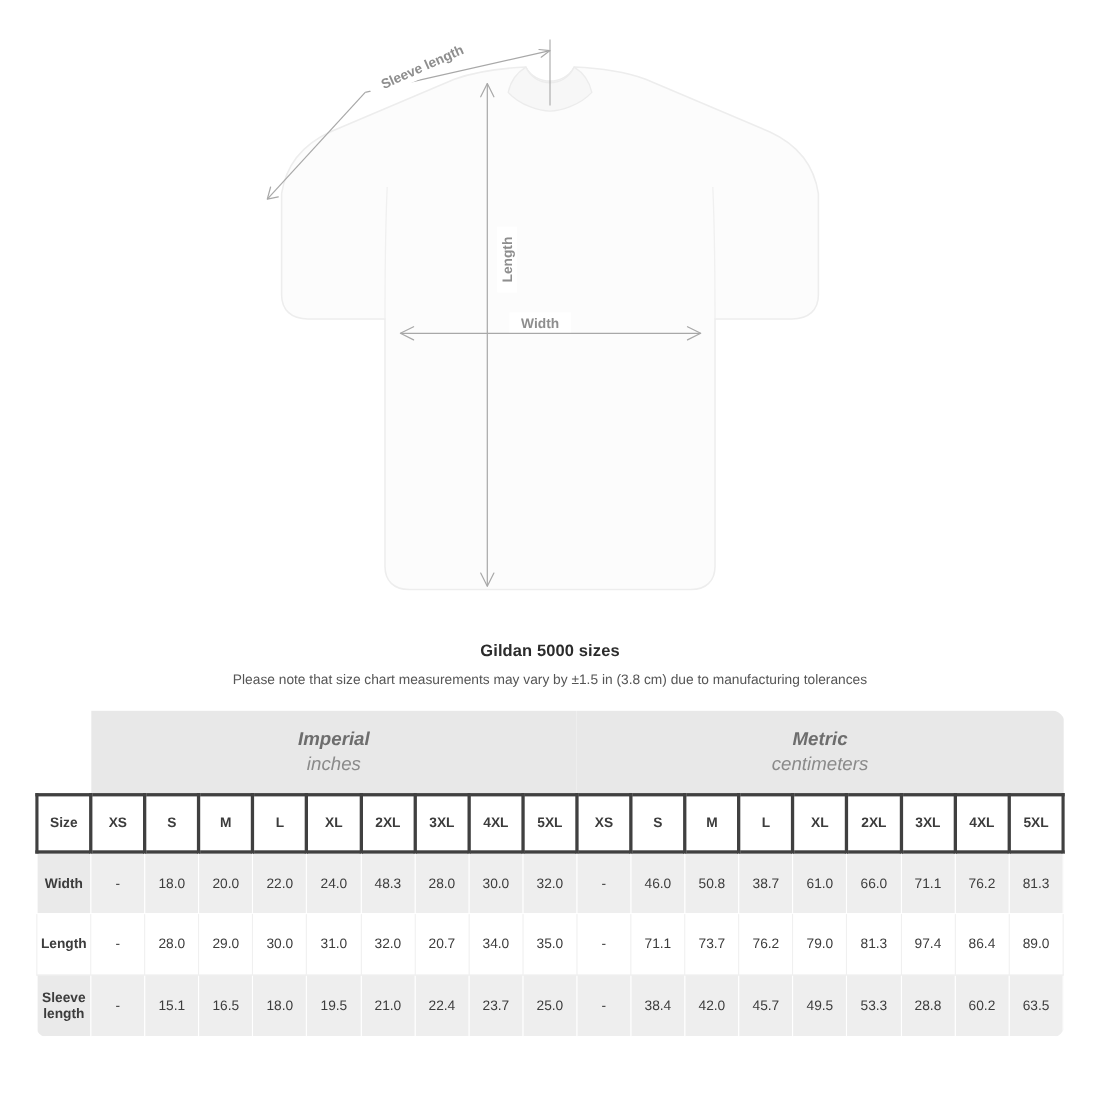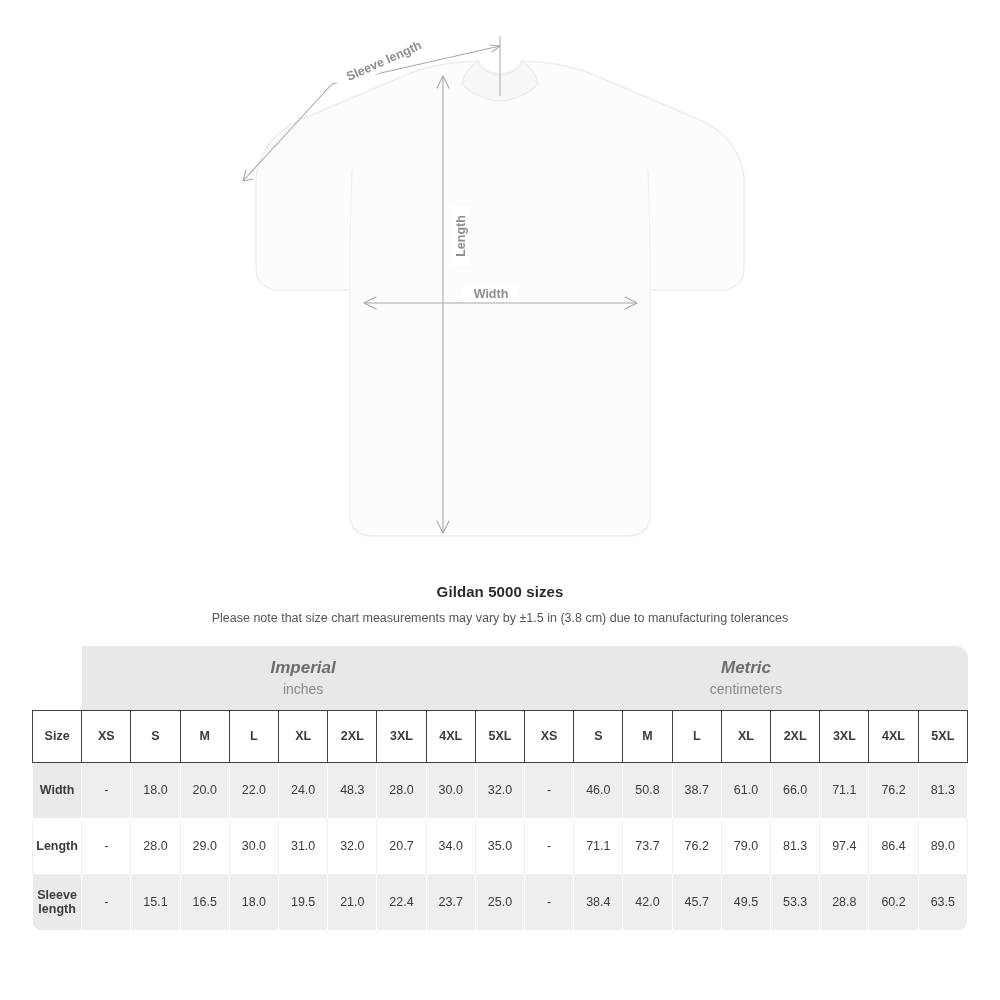--- a/index.html
+++ b/index.html
@@ -56,43 +56,44 @@
     color: #3a3a3a;
   }
   table.size-table td, table.size-table th {
     text-align: center;
     border: 1px solid #ffffff;
     padding: 0;
   }
   
   tr.system-row td {
     background: #e8e8e8;
-    height: 64px;
+    height: 76px;
     border: none;
     vertical-align: middle;
   }
   .sys-name {
     font-size: 17px;
     font-style: italic;
     font-weight: bold;
     color: #6d6d6d;
   }
   .sys-unit {
-    font-size: 14px;
+    font-size: 17px;
+    font-style: italic;
     color: #8a8a8a;
     margin-top: 3px;
   }
   
   tr.size-row td {
     background: #ffffff;
     height: 52px;
     font-weight: bold;
     font-size: 12.5px;
     color: #3c3c3c;
-    border: 1px solid #404040;
+    border: 3px solid #404040;
   }
   tr.size-row td.label-cell {
     font-weight: bold;
   }
   
   tr.data-row td {
     height: 56px;
     font-size: 12.5px;
     color: #3c3c3c;
     border: 1px solid #ffffff;

